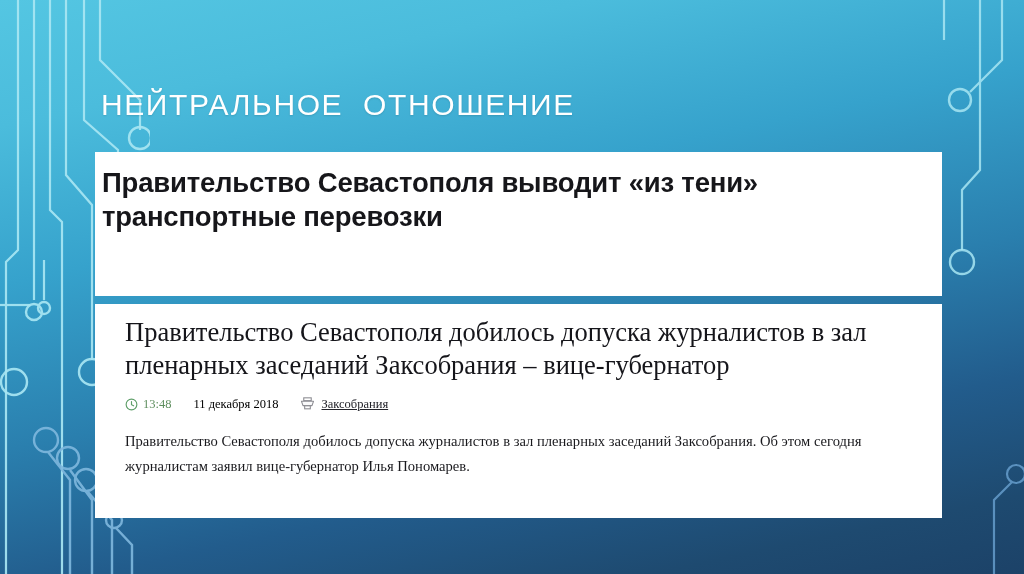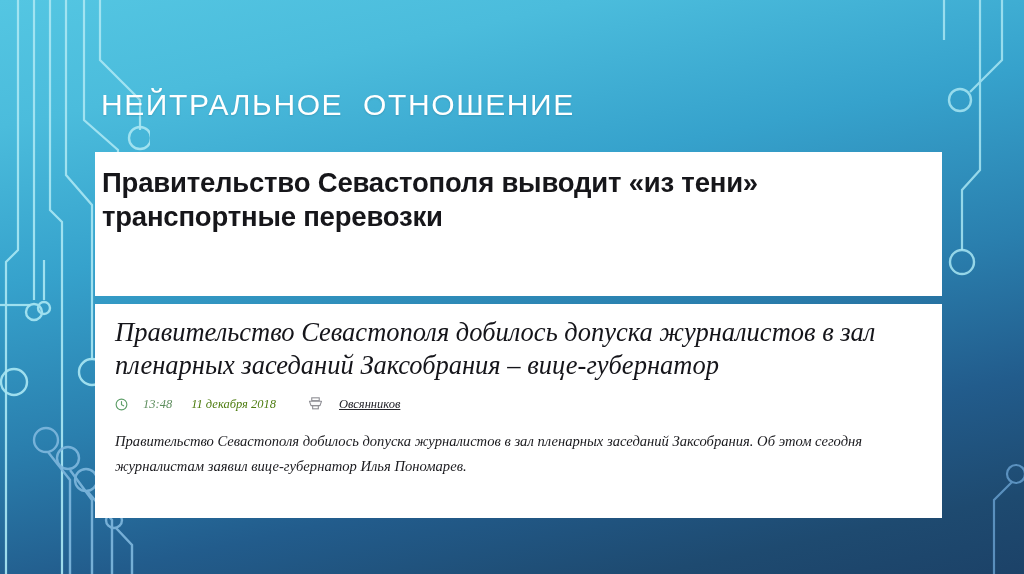--- a/index.html
+++ b/index.html
@@ -63,22 +63,21 @@
     box-sizing: border-box;
   }
   #card-transport {
     top: 152px;
     height: 144px;
     padding: 14px 18px 10px 7px;
   }
   #card-press {
     top: 304px;
     height: 214px;
-    padding: 12px 18px 10px 20px;
-    font-style: italic;
+    padding: 12px 18px 10px 30px;
   }
 
   
   .headline-sans {
     margin: 0;
     font-family: "Liberation Sans Narrow", "Liberation Sans", sans-serif;
     font-weight: bold;
     font-size: 27.5px;
     line-height: 1.22;
     color: #16161A;
@@ -114,24 +113,23 @@
 
   
   .meta-row {
     display: flex;
     align-items: center;
     margin-top: 14px;
     font-family: "Liberation Serif", "DejaVu Serif", serif;
     font-size: 12.5px;
     color: #5C8B5C;
     white-space: nowrap;
-    gap: 10px;
   }
   .meta-time  { margin-left: 5px; color: #5E8E5E; }
-  .meta-date  { margin-left: 9px; color: #4d7c0f; }
+  .meta-date  { margin-left: 22px; color: #000000; }
   .meta-print {
     margin-left: 6px;
     color: #23232A;
     text-decoration: underline;
   }
   .icon-clock   { display: inline-block; width: 13px; height: 13px; }
   .icon-printer { display: inline-block; width: 15px; height: 14px; margin-left: 22px; }
   .icon-clock svg, .icon-printer svg { display: block; }
 
   .article-body-wrap { margin-top: 17px; }
@@ -211,21 +209,21 @@
       <span class="meta-time">13:48</span>
       <span class="meta-date">11 декабря 2018</span>
 
       <span class="icon-printer">
         <svg viewBox="0 0 18 16" aria-hidden="true">
           <rect x="4.5" y="1" width="9" height="3.4" fill="none" stroke="#8C8C92" stroke-width="1.3"></rect>
           <path d="M1.8 5.2 L16.2 5.2 L14.4 10.4 L3.6 10.4 Z" fill="#FAFAFB" stroke="#8C8C92" stroke-width="1.3" stroke-linejoin="round"></path>
           <rect x="5.6" y="10.6" width="6.8" height="3.6" fill="#FFFFFF" stroke="#8C8C92" stroke-width="1.3"></rect>
         </svg>
       </span>
-      <a class="meta-print" href="#">Овсянников</a>
+      <a class="meta-print" href="#">Заксобрания</a>
     </div>
 
     <div class="article-body-wrap">
       <p class="body-serif">Правительство Севастополя добилось допуска журналистов в зал пленарных заседаний Заксобрания. Об этом сегодня журналистам заявил вице-губернатор Илья Пономарев.</p>
     </div>
   </article>
 
 </div>
 
 </body></html>

